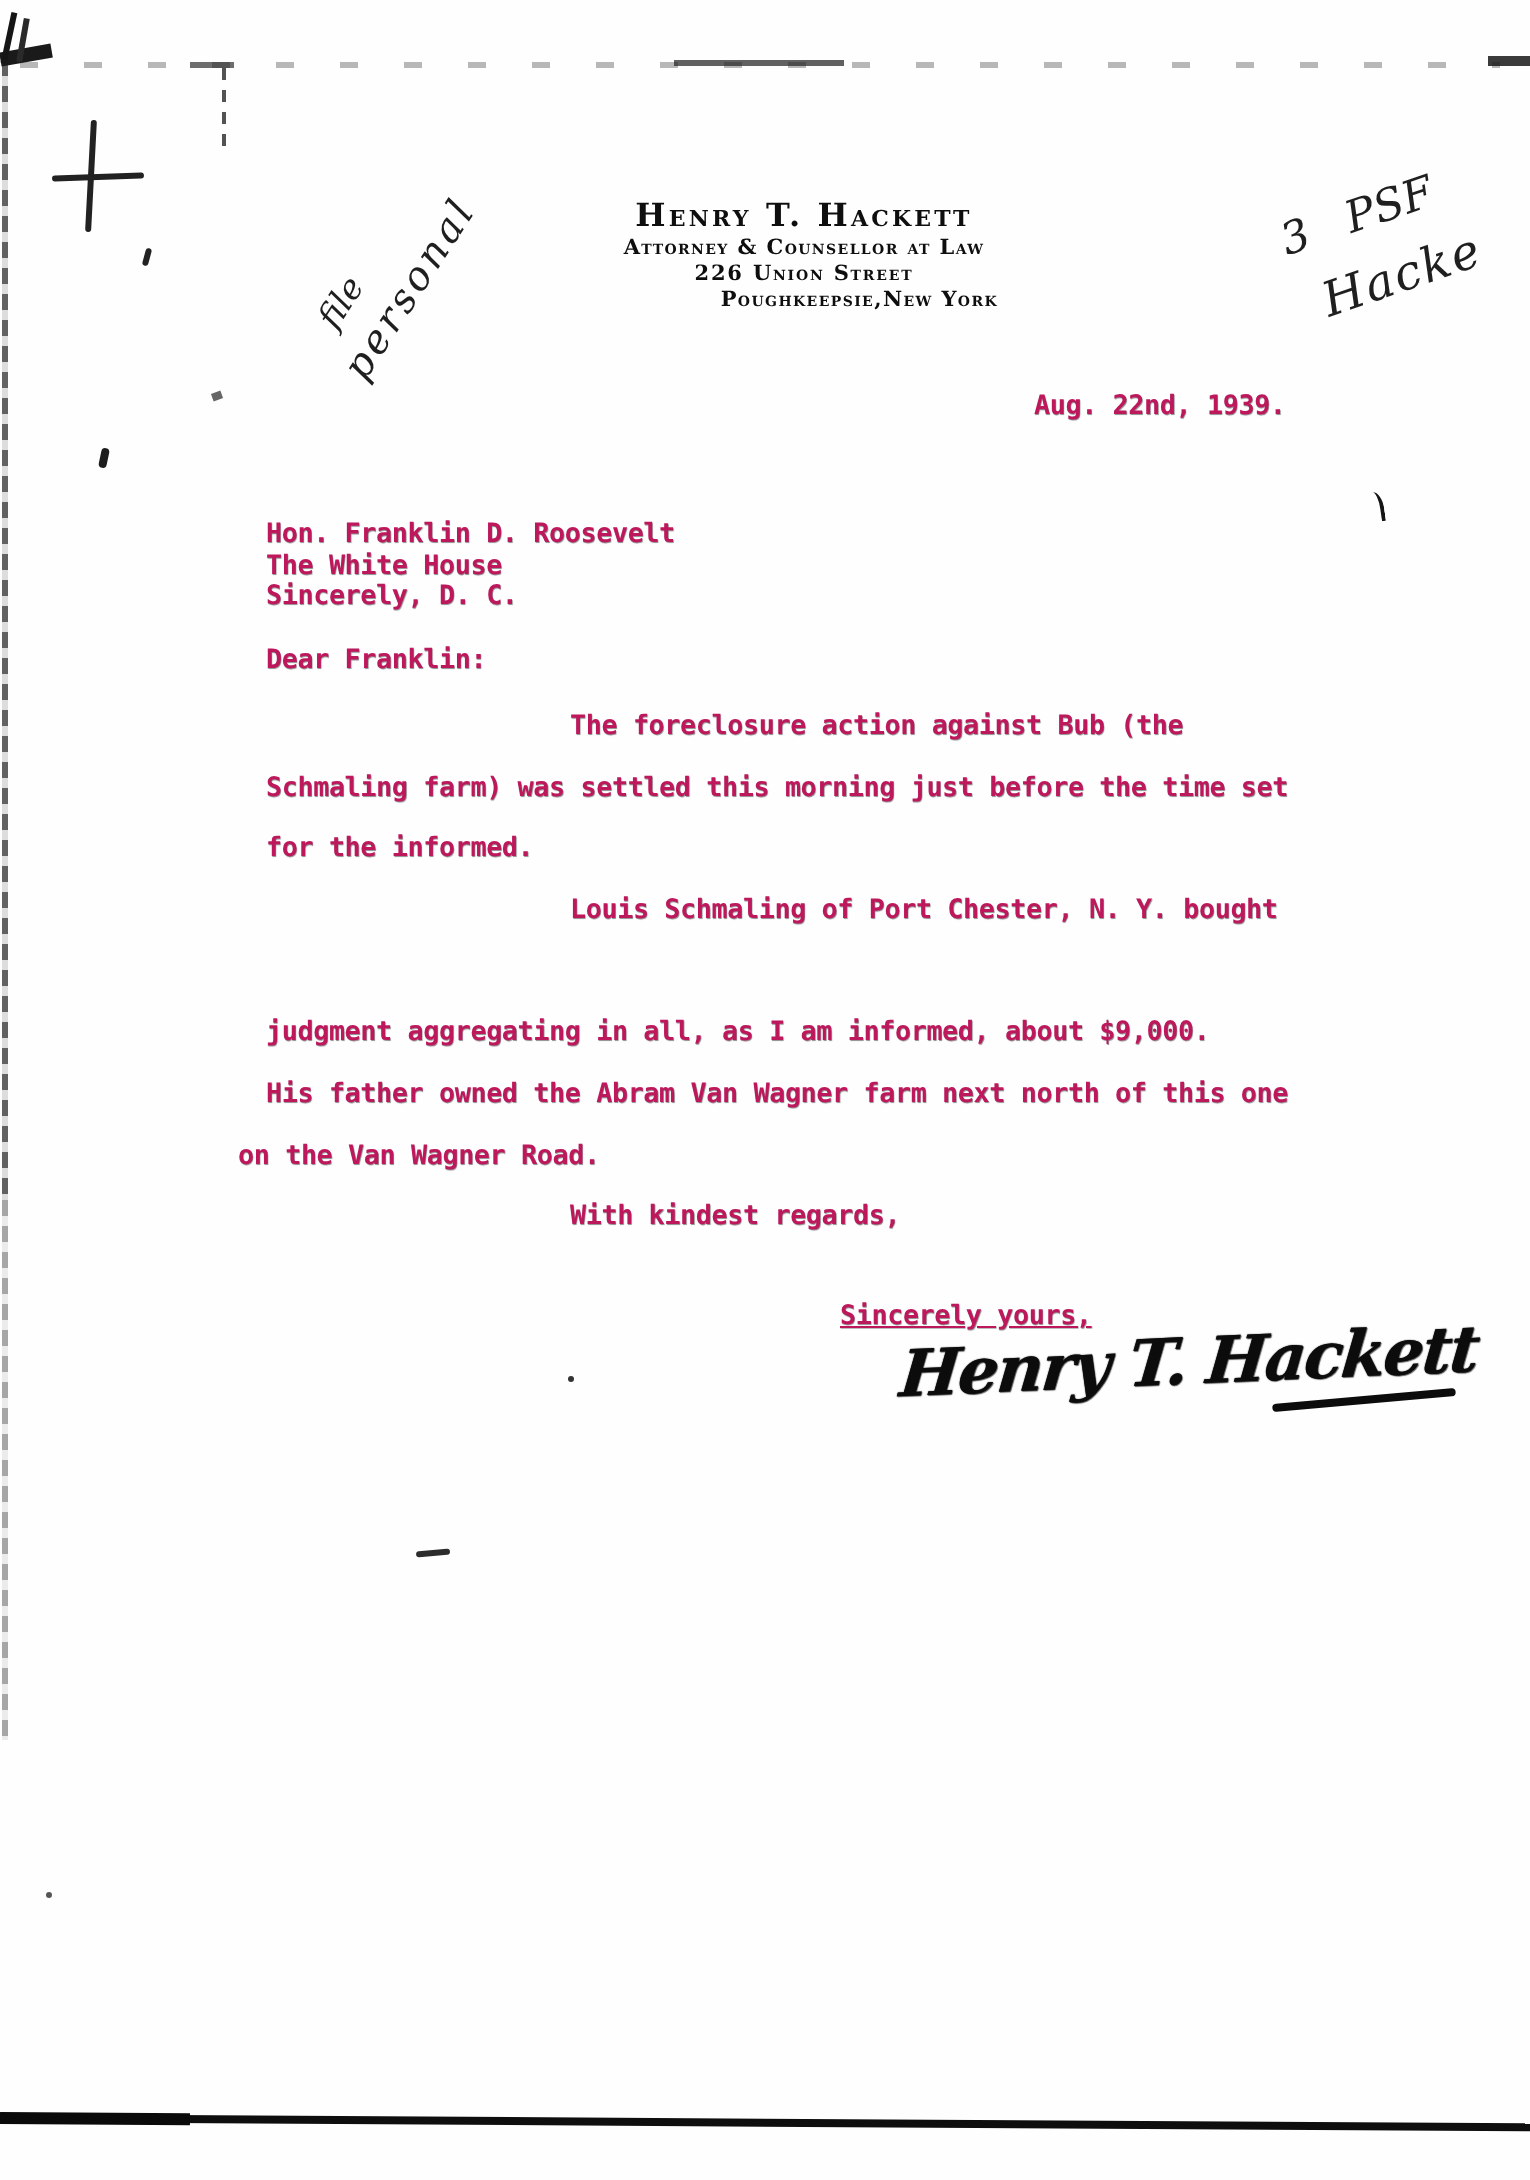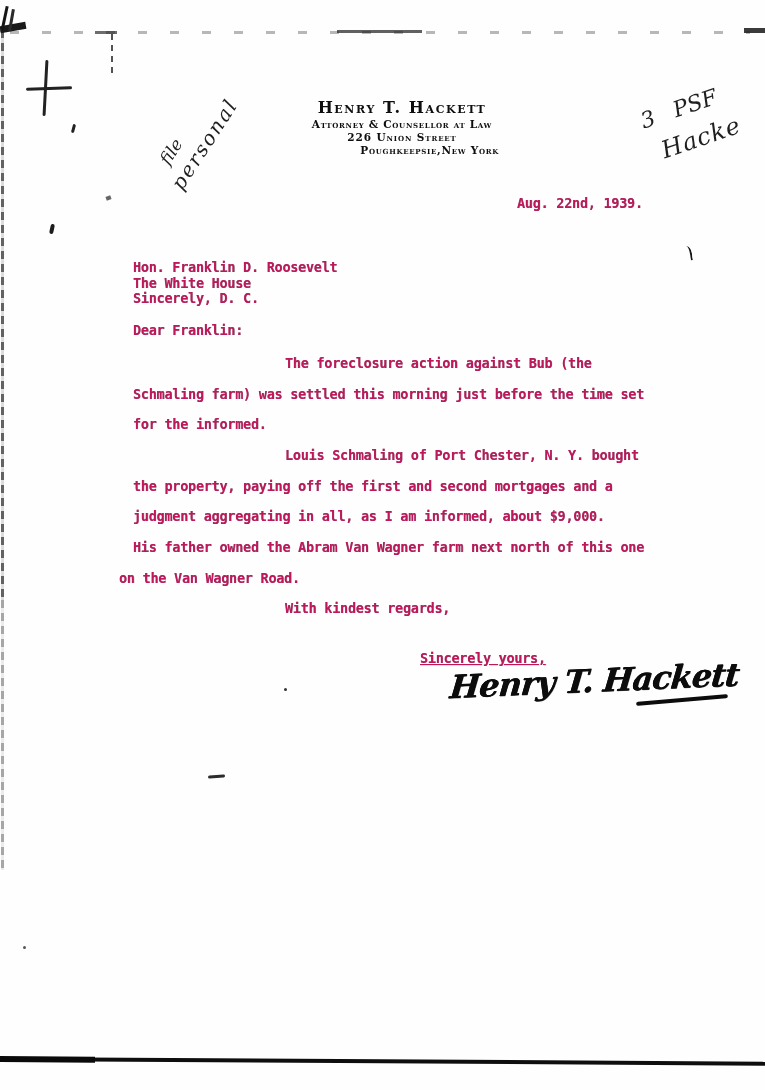--- a/index.html
+++ b/index.html
@@ -109,21 +109,20 @@
   <div class="t" style="left:133px;top:260px;">Hon. Franklin D. Roosevelt</div>
   <div class="t" style="left:133px;top:276px;">The White House</div>
   <div class="t" style="left:133px;top:291px;">Sincerely, D. C.</div>
 
   <div class="t" style="left:133px;top:323px;">Dear Franklin:</div>
 
   <div class="t" style="left:285px;top:356px;">The foreclosure action against Bub (the</div>
   <div class="t" style="left:133px;top:387px;">Schmaling farm) was settled this morning just before the time set</div>
   <div class="t" style="left:133px;top:417px;">for the informed.</div>
   <div class="t" style="left:285px;top:448px;">Louis Schmaling of Port Chester, N. Y. bought</div>
-  <div class="t" style="left:133px;top:479px;">the property, paying off the first and second mortgages and a</div>
   <div class="t" style="left:133px;top:509px;">judgment aggregating in all, as I am informed, about $9,000.</div>
   <div class="t" style="left:133px;top:540px;">His father owned the Abram Van Wagner farm next north of this one</div>
   <div class="t" style="left:119px;top:571px;">on the Van Wagner Road.</div>
   <div class="t" style="left:285px;top:601px;text-align:center;">With kindest regards,</div>
 
   <div class="t" style="left:420px;top:651px;text-decoration:underline;">Sincerely yours,</div>
 
   <div class="sig">Henry T. Hackett</div>
   <div class="sig-flourish"></div>
 

